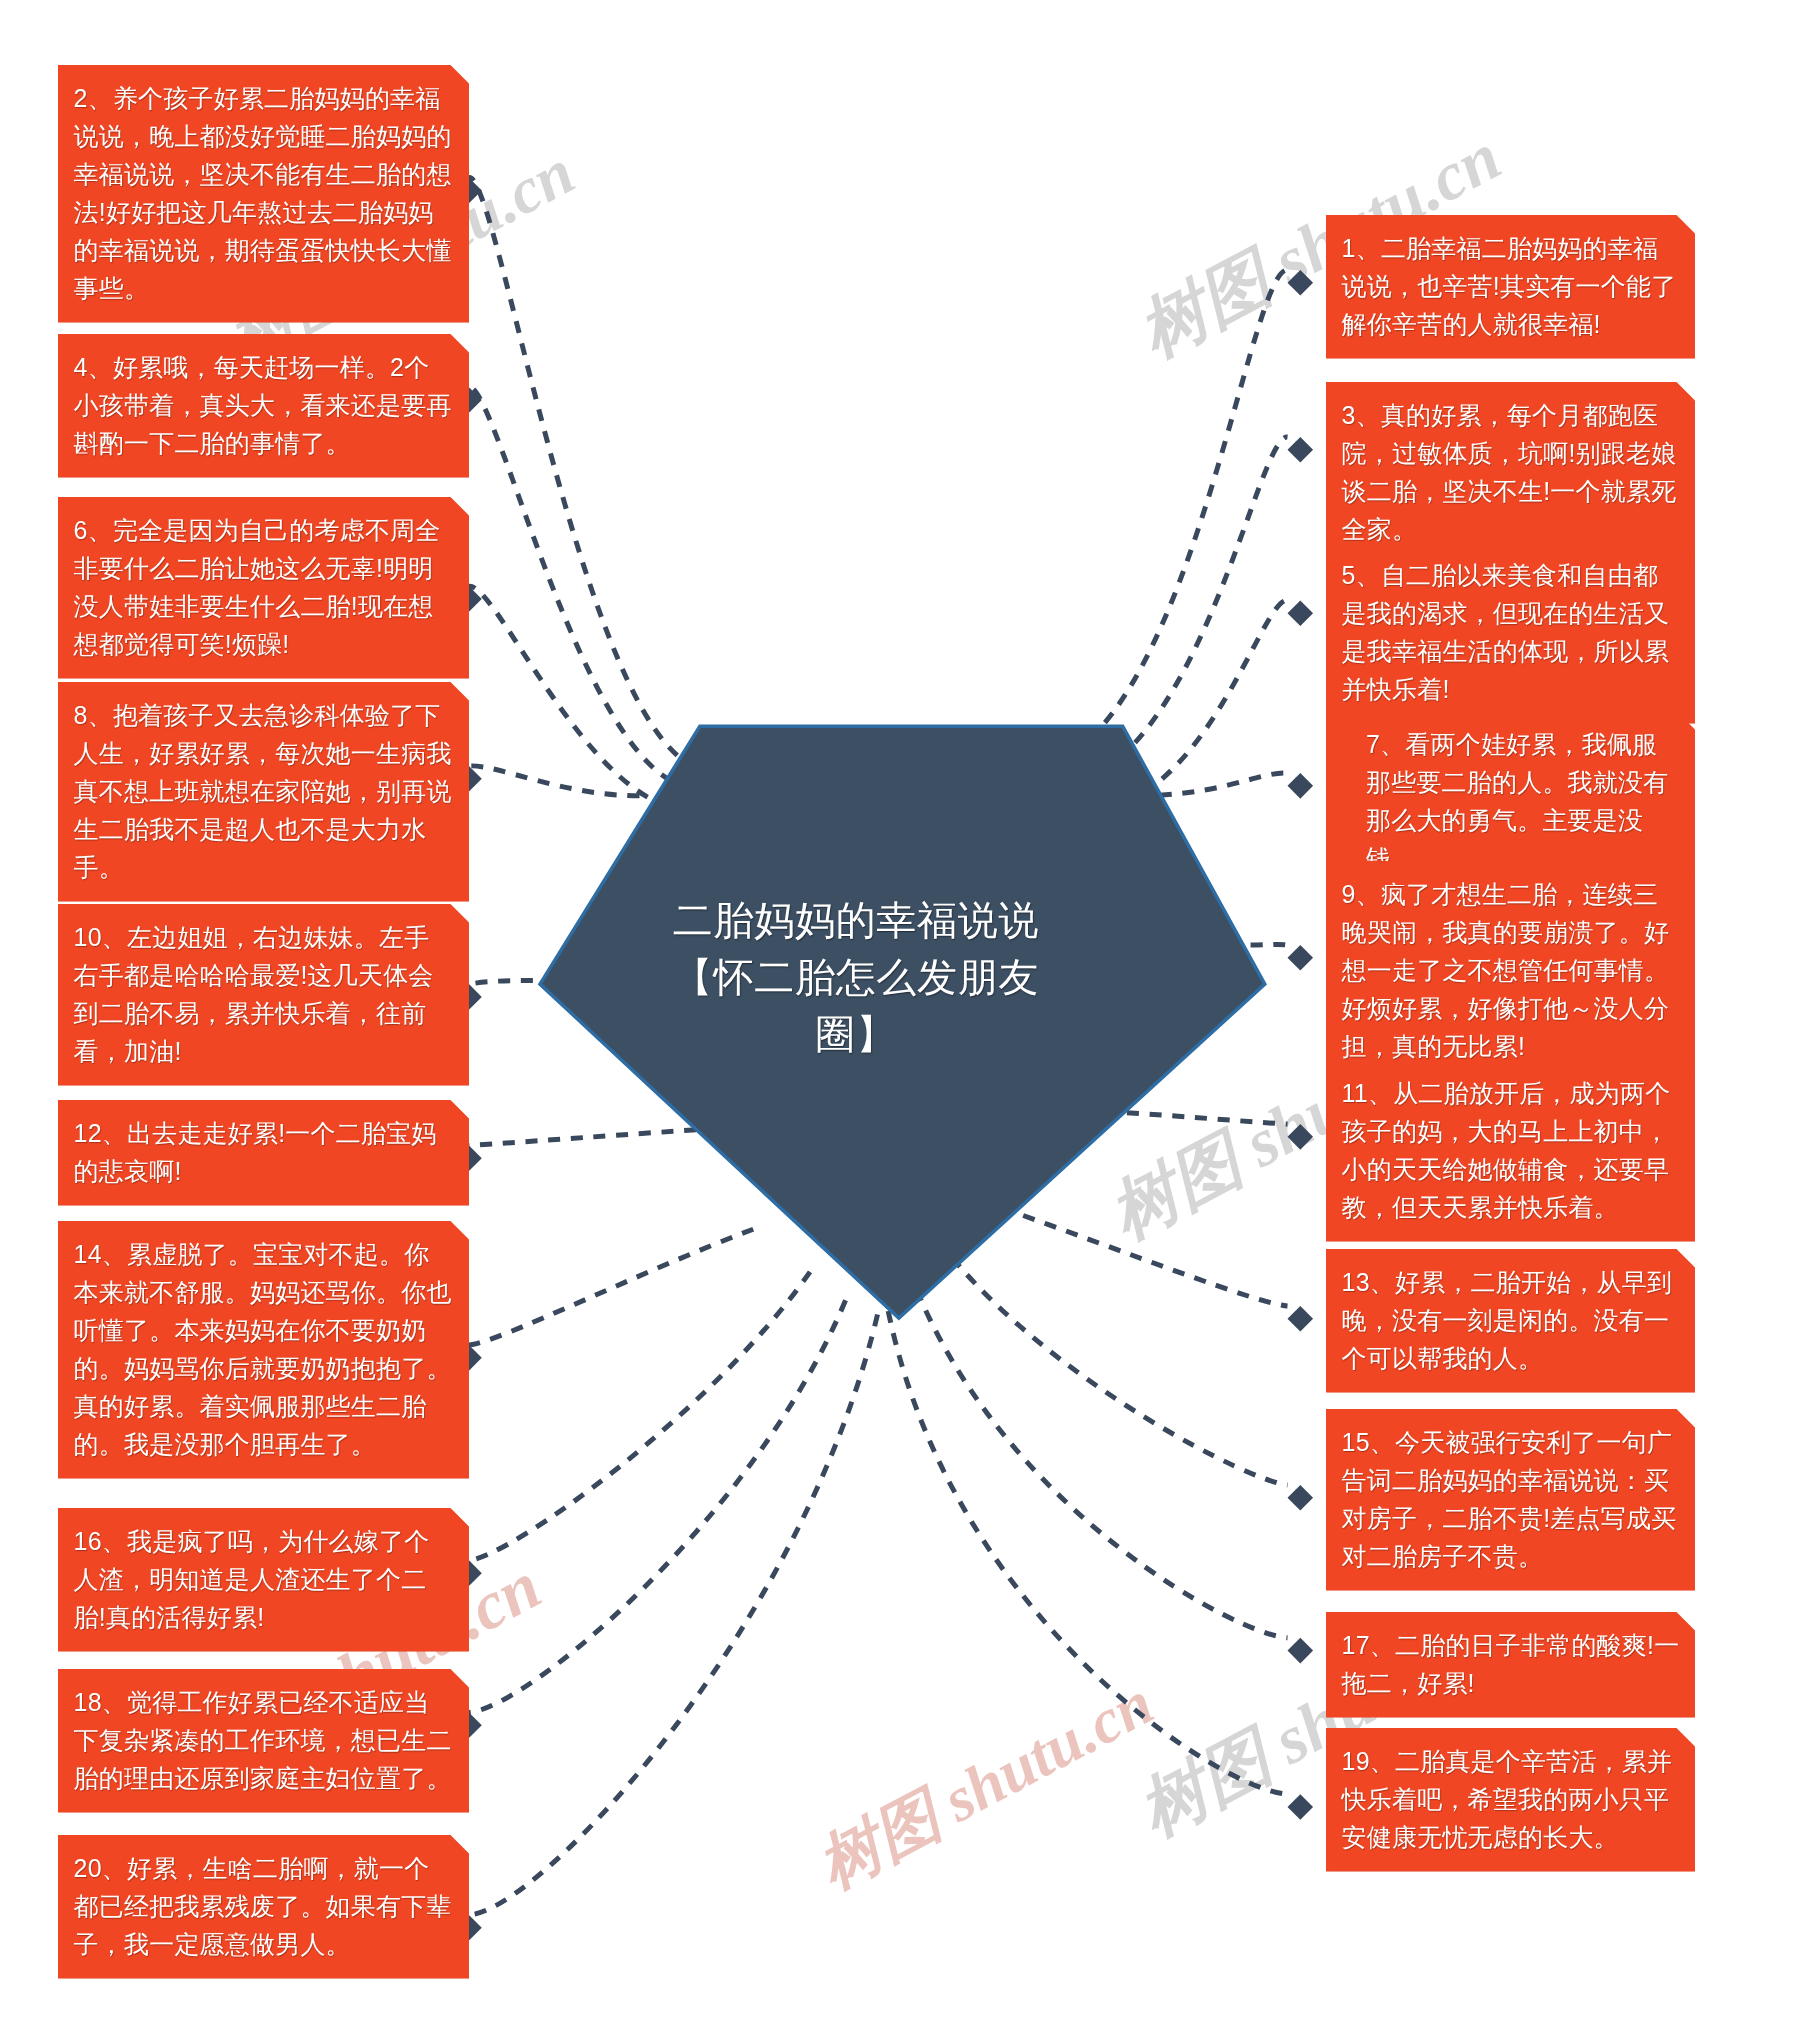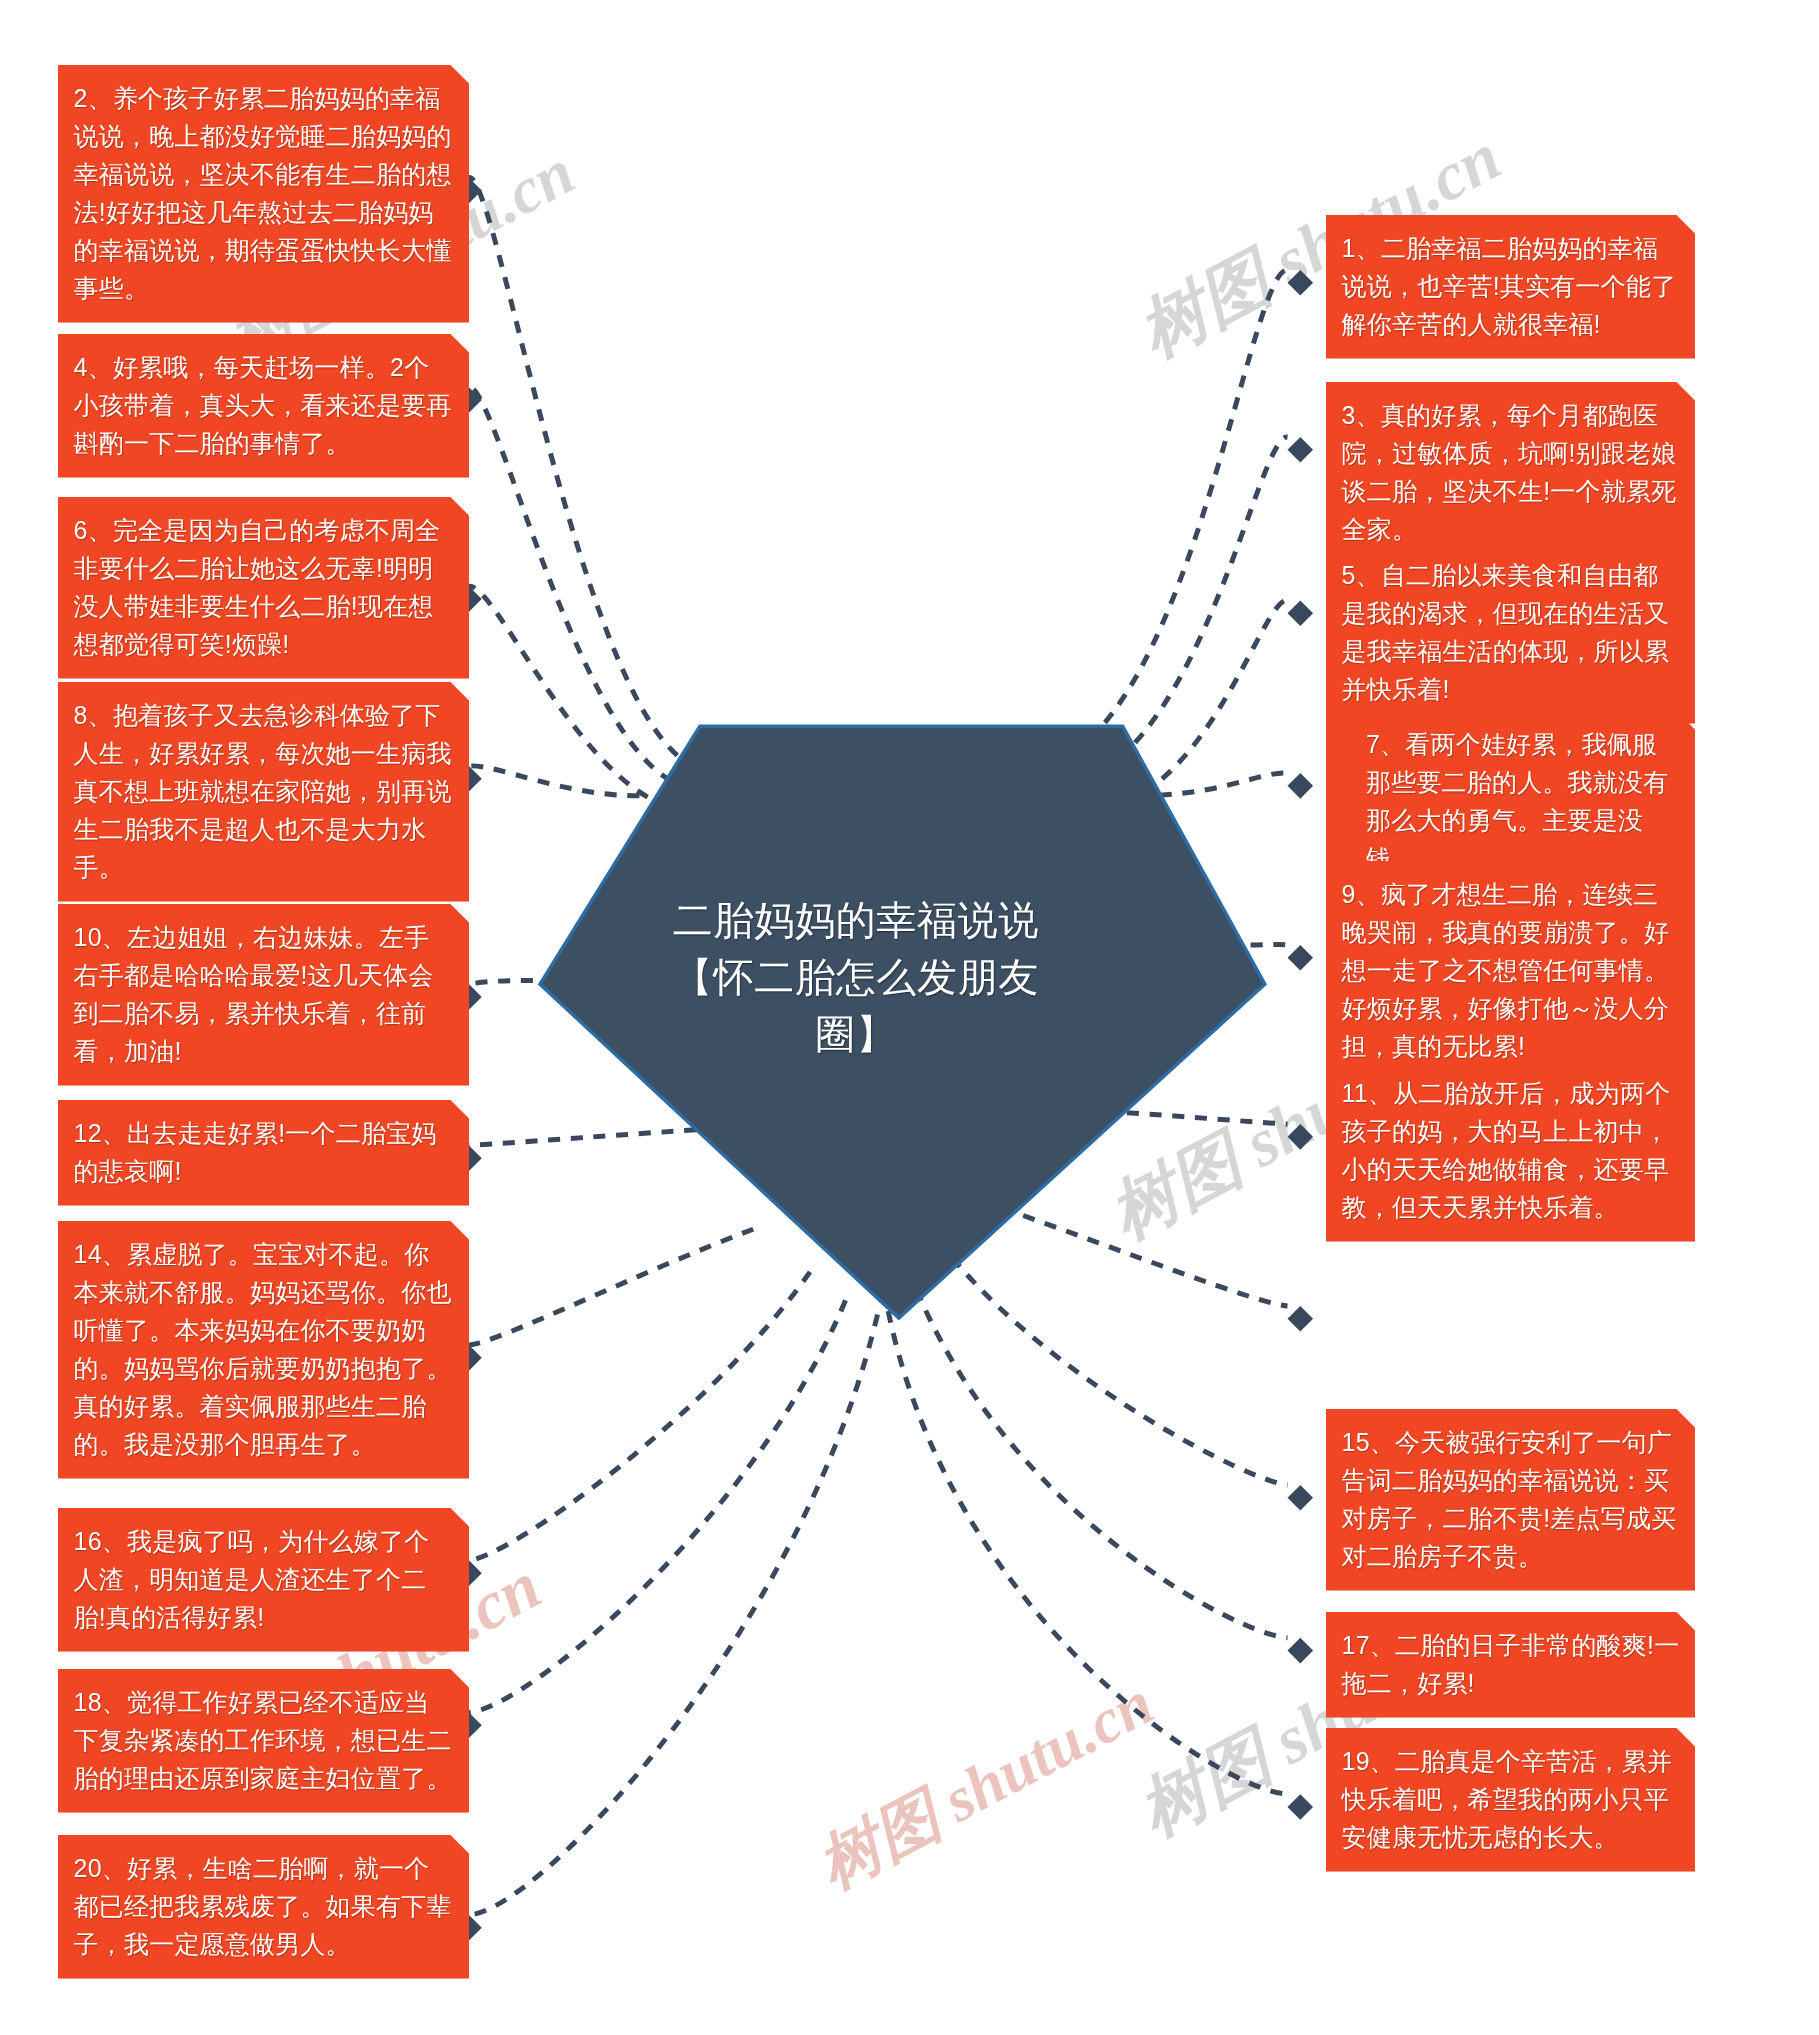--- a/index.html
+++ b/index.html
@@ -171,18 +171,19 @@
   <div class="leaf leaf-left notch-tr" style="left:58px; top:1508px;">16、我是疯了吗，为什么嫁了个人渣，明知道是人渣还生了个二胎!真的活得好累!</div>
   <div class="leaf leaf-left notch-tr" style="left:58px; top:1669px;">18、觉得工作好累已经不适应当下复杂紧凑的工作环境，想已生二胎的理由还原到家庭主妇位置了。</div>
   <div class="leaf leaf-left notch-tr" style="left:58px; top:1835px;">20、好累，生啥二胎啊，就一个都已经把我累残废了。如果有下辈子，我一定愿意做男人。</div>
 
   <div class="leaf leaf-right notch-tr" style="left:1326px; top:215px;">1、二胎幸福二胎妈妈的幸福说说，也辛苦!其实有一个能了解你辛苦的人就很幸福!</div>
   <div class="leaf leaf-right notch-tr" style="left:1326px; top:382px;">3、真的好累，每个月都跑医院，过敏体质，坑啊!别跟老娘谈二胎，坚决不生!一个就累死全家。</div>
   <div class="leaf leaf-right notch-tr" style="left:1326px; top:542px;">5、自二胎以来美食和自由都是我的渴求，但现在的生活又是我幸福生活的体现，所以累并快乐着!</div>
   <div class="leaf leaf-right notch-tr" style="left:1326px; top:711px;padding-left:40px;">7、看两个娃好累，我佩服那些要二胎的人。我就没有那么大的勇气。主要是没钱。</div>
   <div class="leaf leaf-right notch-tr" style="left:1326px; top:861px;">9、疯了才想生二胎，连续三晚哭闹，我真的要崩溃了。好想一走了之不想管任何事情。好烦好累，好像打他～没人分担，真的无比累!</div>
   <div class="leaf leaf-right notch-tr" style="left:1326px; top:1060px;">11、从二胎放开后，成为两个孩子的妈，大的马上上初中，小的天天给她做辅食，还要早教，但天天累并快乐着。</div>
+  <div class="leaf leaf-right notch-tr" style="left:1326px; top:1249px;">13、好累，二胎开始，从早到晚，没有一刻是闲的。没有一个可以帮我的人。</div>
   <div class="leaf leaf-right notch-tr" style="left:1326px; top:1409px;">15、今天被强行安利了一句广告词二胎妈妈的幸福说说：买对房子，二胎不贵!差点写成买对二胎房子不贵。</div>
   <div class="leaf leaf-right notch-tr" style="left:1326px; top:1612px;">17、二胎的日子非常的酸爽!一拖二，好累!</div>
   <div class="leaf leaf-right notch-tr" style="left:1326px; top:1728px;">19、二胎真是个辛苦活，累并快乐着吧，希望我的两小只平安健康无忧无虑的长大。</div>
 
 </div>
 
 
 </body></html>

